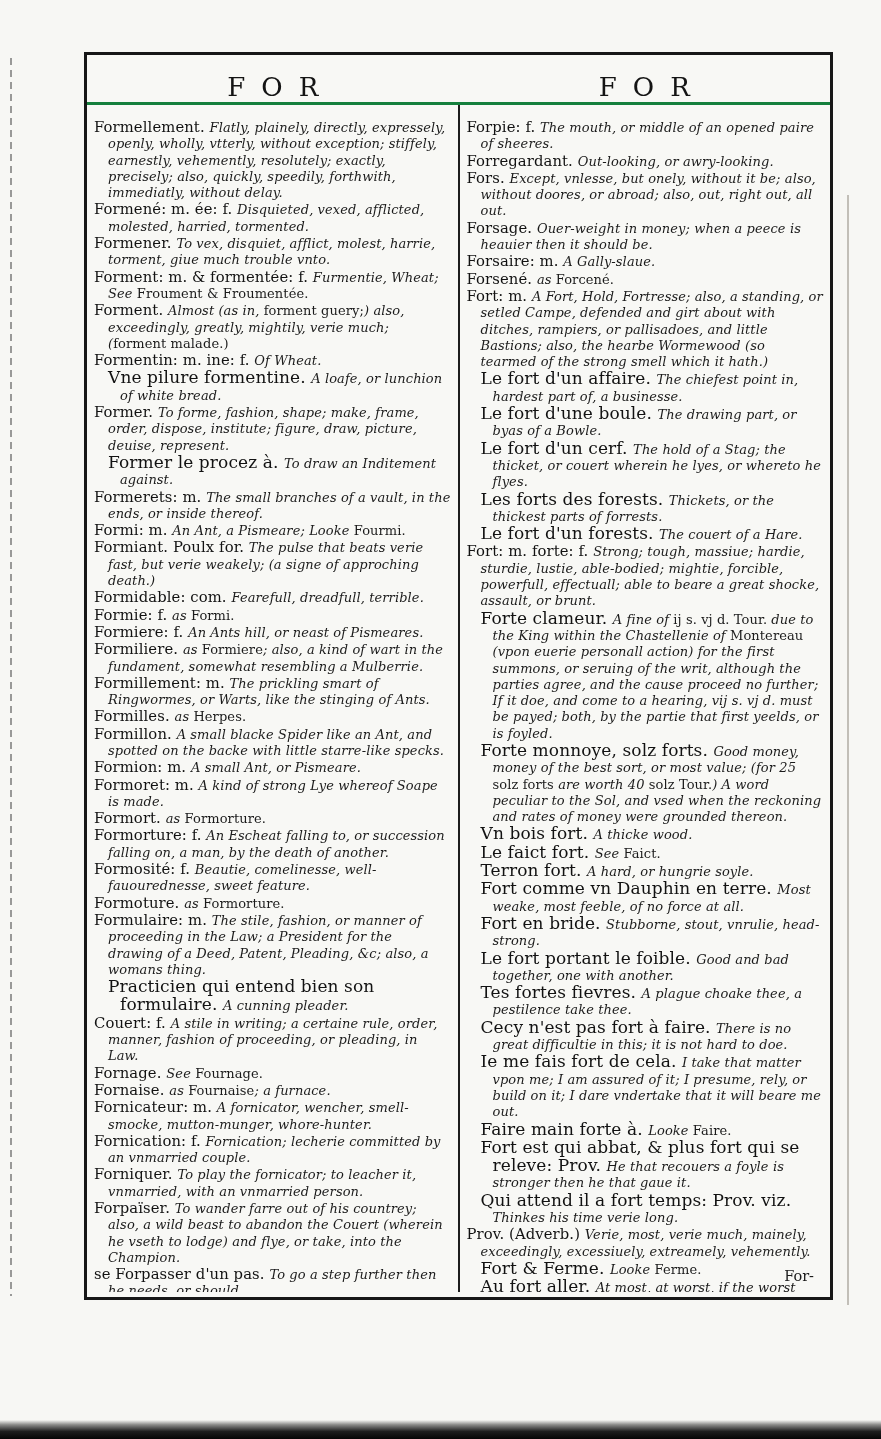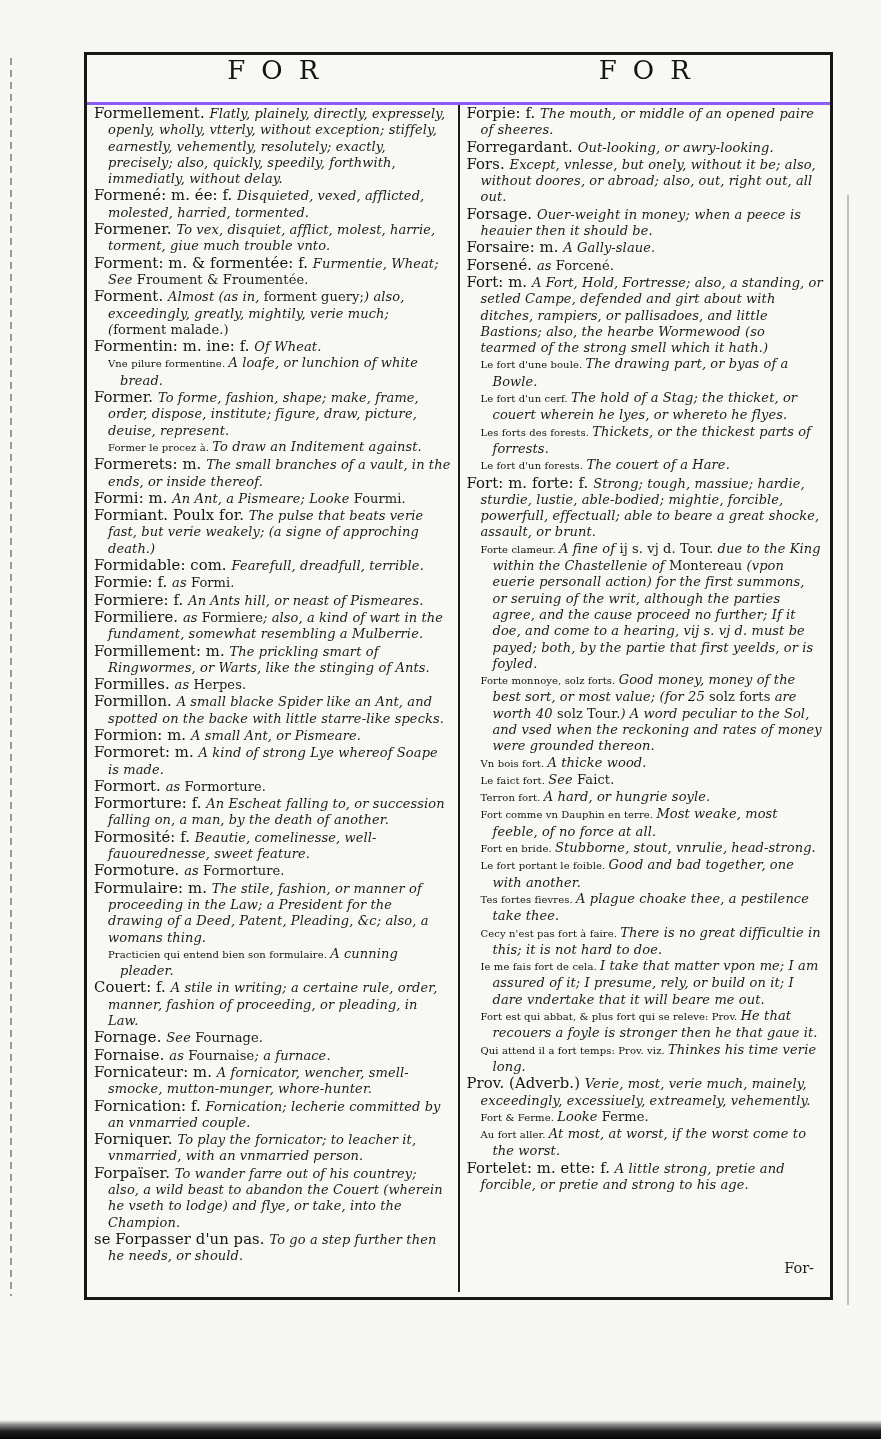--- a/index.html
+++ b/index.html
@@ -22,41 +22,41 @@
     top: 52px;
     width: 749px;
     height: 1248px;
     border: 3px solid #171717;
     box-sizing: border-box;
     background: #f8f8f5;
   }
   .header-row {
     display: flex;
     height: 47px;
-    border-bottom: 3px solid #8b5cf6;
-    align-items: flex-start;
+    border-bottom: 3px solid #15803d;
+    align-items: flex-end;
   }
   .header-cell {
     flex: 1;
     text-align: center;
     font-size: 26px;
     letter-spacing: 0.62em;
     text-indent: 0.62em;
     font-weight: 500;
     color: #141414;
   }
   .columns {
     display: flex;
     height: 1187px;
     overflow: hidden;
   }
   .col {
     flex: 1;
     box-sizing: border-box;
-    padding: 0 7px 0 7px;
+    padding: 14px 7px 0 7px;
     overflow: hidden;
   }
   .col-right {
     border-left: 2px solid #1d1d1d;
     position: relative;
   }
   
   .entry {
     margin: 0;
     font-size: 13px;
@@ -73,26 +73,26 @@
     font-style: italic;
   }
   .seg-r {
     font-style: normal;
   }
   .entry > .seg-r:first-child {
     font-size: 14.8px;
     color: #121212;
   }
   .entry.sub > .seg-r:first-child {
-    font-size: 10px;
+    font-size: 17px;
   }
   .catchword {
     position: absolute;
     right: 16px;
-    bottom: 16px;
+    bottom: 8px;
     font-size: 14.5px;
     color: #1b1b1b;
   }
   
   .scan-left-line {
     position: absolute;
     left: 10px;
     top: 58px;
     width: 2px;
     height: 1238px;
@@ -167,36 +167,38 @@
       </div>
     <div class="col col-right" id="col-right">
 
     <p class="entry"><span class="seg-r">Forpie: f. </span><i class="seg-i">The mouth, or middle of an opened paire of sheeres.</i></p>
         <p class="entry"><span class="seg-r">Forregardant. </span><i class="seg-i">Out-looking, or awry-looking.</i></p>
         <p class="entry"><span class="seg-r">Fors. </span><i class="seg-i">Except, vnlesse, but onely, without it be; also, without doores, or abroad; also, out, right out, all out.</i></p>
         <p class="entry"><span class="seg-r">Forsage. </span><i class="seg-i">Ouer-weight in money; when a peece is heauier then it should be.</i></p>
         <p class="entry"><span class="seg-r">Forsaire: m. </span><i class="seg-i">A Gally-slaue.</i></p>
         <p class="entry"><span class="seg-r">Forsené. </span><i class="seg-i">as </i><span class="seg-r">Forcené.</span></p>
         <p class="entry"><span class="seg-r">Fort: m. </span><i class="seg-i">A Fort, Hold, Fortresse; also, a standing, or setled Campe, defended and girt about with ditches, rampiers, or pallisadoes, and little Bastions; also, the hearbe Wormewood (so tearmed of the strong smell which it hath.)</i></p>
+        <p class="entry sub"><span class="seg-r">Le fort d'un affaire. </span><i class="seg-i">The chiefest point in, hardest part of, a businesse.</i></p>
         <p class="entry sub"><span class="seg-r">Le fort d'une boule. </span><i class="seg-i">The drawing part, or byas of a Bowle.</i></p>
         <p class="entry sub"><span class="seg-r">Le fort d'un cerf. </span><i class="seg-i">The hold of a Stag; the thicket, or couert wherein he lyes, or whereto he flyes.</i></p>
         <p class="entry sub"><span class="seg-r">Les forts des forests. </span><i class="seg-i">Thickets, or the thickest parts of forrests.</i></p>
         <p class="entry sub"><span class="seg-r">Le fort d'un forests. </span><i class="seg-i">The couert of a Hare.</i></p>
         <p class="entry"><span class="seg-r">Fort: m. forte: f. </span><i class="seg-i">Strong; tough, massiue; hardie, sturdie, lustie, able-bodied; mightie, forcible, powerfull, effectuall; able to beare a great shocke, assault, or brunt.</i></p>
         <p class="entry sub"><span class="seg-r">Forte clameur. </span><i class="seg-i">A fine of </i><span class="seg-r">ij s. vj d. Tour. </span><i class="seg-i">due to the King within the Chastellenie of </i><span class="seg-r">Montereau </span><i class="seg-i">(vpon euerie personall action) for the first summons, or seruing of the writ, although the parties agree, and the cause proceed no further; If it doe, and come to a hearing, vij s. vj d. must be payed; both, by the partie that first yeelds, or is foyled.</i></p>
         <p class="entry sub"><span class="seg-r">Forte monnoye, solz forts. </span><i class="seg-i">Good money, money of the best sort, or most value; (for 25 </i><span class="seg-r">solz forts </span><i class="seg-i">are worth 40 </i><span class="seg-r">solz Tour.</span><i class="seg-i">) A word peculiar to the Sol, and vsed when the reckoning and rates of money were grounded thereon.</i></p>
         <p class="entry sub"><span class="seg-r">Vn bois fort. </span><i class="seg-i">A thicke wood.</i></p>
         <p class="entry sub"><span class="seg-r">Le faict fort. </span><i class="seg-i">See </i><span class="seg-r">Faict.</span></p>
         <p class="entry sub"><span class="seg-r">Terron fort. </span><i class="seg-i">A hard, or hungrie soyle.</i></p>
         <p class="entry sub"><span class="seg-r">Fort comme vn Dauphin en terre. </span><i class="seg-i">Most weake, most feeble, of no force at all.</i></p>
         <p class="entry sub"><span class="seg-r">Fort en bride. </span><i class="seg-i">Stubborne, stout, vnrulie, head-strong.</i></p>
         <p class="entry sub"><span class="seg-r">Le fort portant le foible. </span><i class="seg-i">Good and bad together, one with another.</i></p>
         <p class="entry sub"><span class="seg-r">Tes fortes fievres. </span><i class="seg-i">A plague choake thee, a pestilence take thee.</i></p>
         <p class="entry sub"><span class="seg-r">Cecy n'est pas fort à faire. </span><i class="seg-i">There is no great difficultie in this; it is not hard to doe.</i></p>
         <p class="entry sub"><span class="seg-r">Ie me fais fort de cela. </span><i class="seg-i">I take that matter vpon me; I am assured of it; I presume, rely, or build on it; I dare vndertake that it will beare me out.</i></p>
+        <p class="entry sub"><span class="seg-r">Faire main forte à. </span><i class="seg-i">Looke </i><span class="seg-r">Faire.</span></p>
         <p class="entry sub"><span class="seg-r">Fort est qui abbat, &amp; plus fort qui se releve: Prov. </span><i class="seg-i">He that recouers a foyle is stronger then he that gaue it.</i></p>
         <p class="entry sub"><span class="seg-r">Qui attend il a fort temps: Prov. viz. </span><i class="seg-i">Thinkes his time verie long.</i></p>
         <p class="entry"><span class="seg-r">Prov. (Adverb.) </span><i class="seg-i">Verie, most, verie much, mainely, exceedingly, excessiuely, extreamely, vehemently.</i></p>
         <p class="entry sub"><span class="seg-r">Fort &amp; Ferme. </span><i class="seg-i">Looke </i><span class="seg-r">Ferme.</span></p>
         <p class="entry sub"><span class="seg-r">Au fort aller. </span><i class="seg-i">At most, at worst, if the worst come to the worst.</i></p>
         <p class="entry"><span class="seg-r">Fortelet: m. ette: f. </span><i class="seg-i">A little strong, pretie and forcible, or pretie and strong to his age.</i></p>
         <div class="catchword">For-</div>
       </div>
   </div>
 </div>

